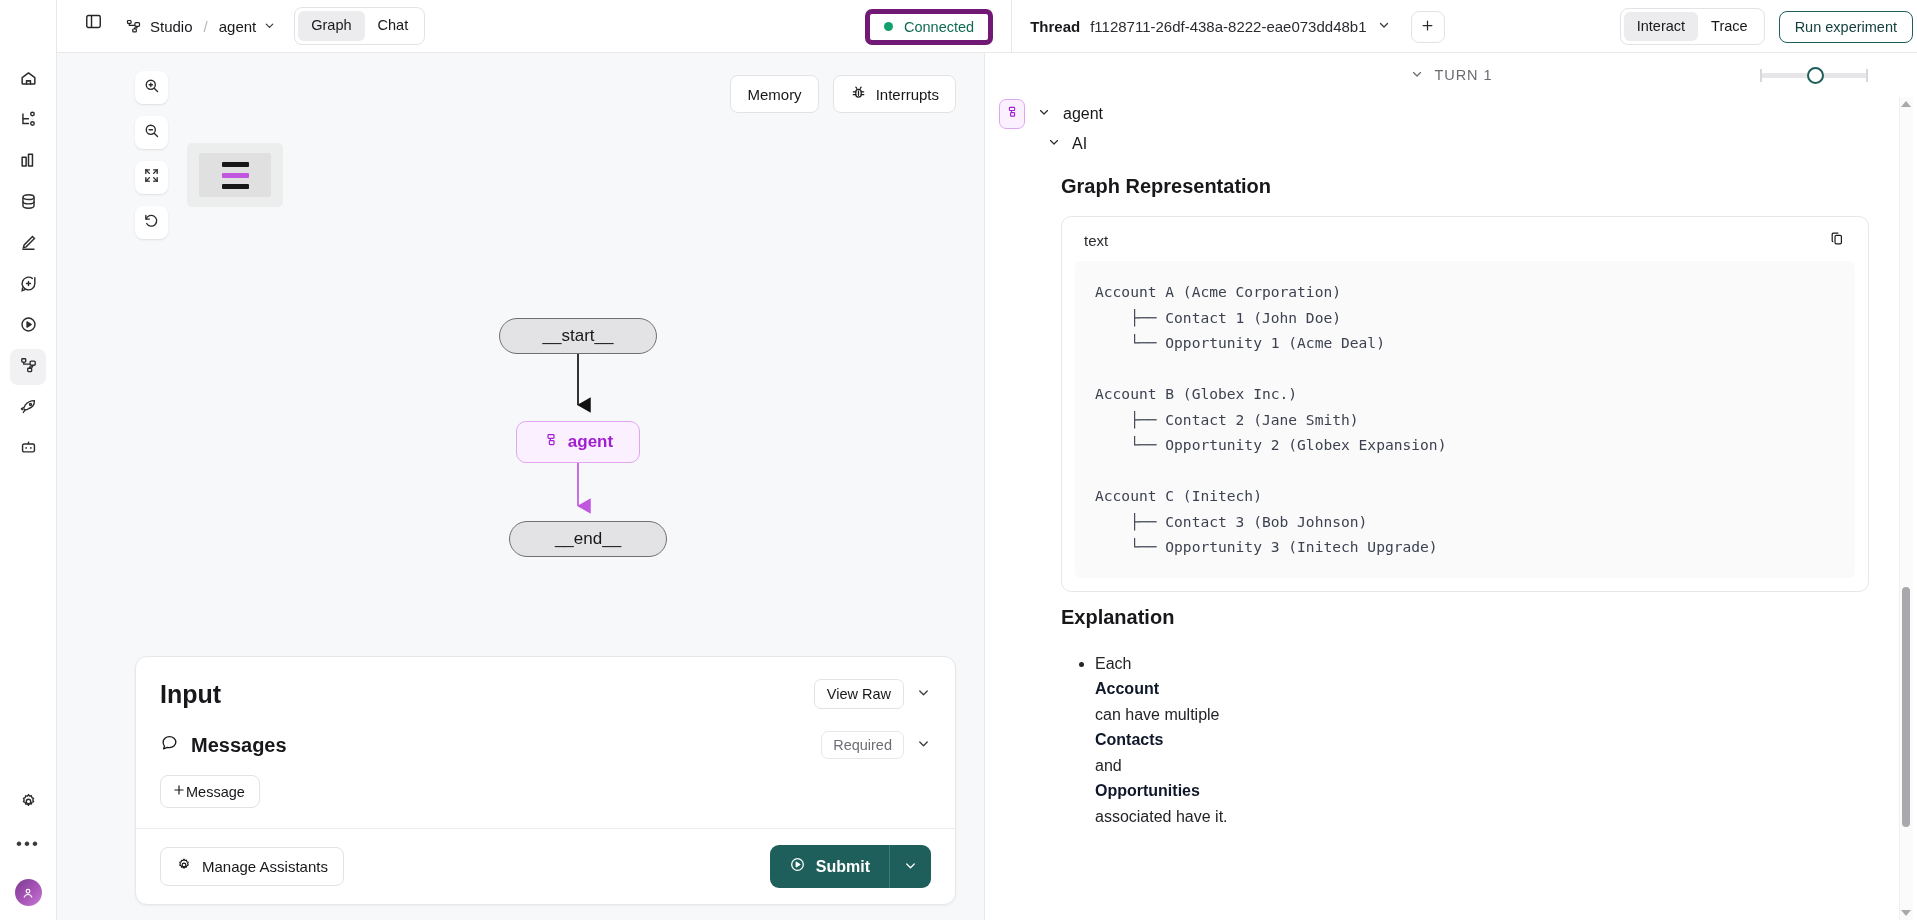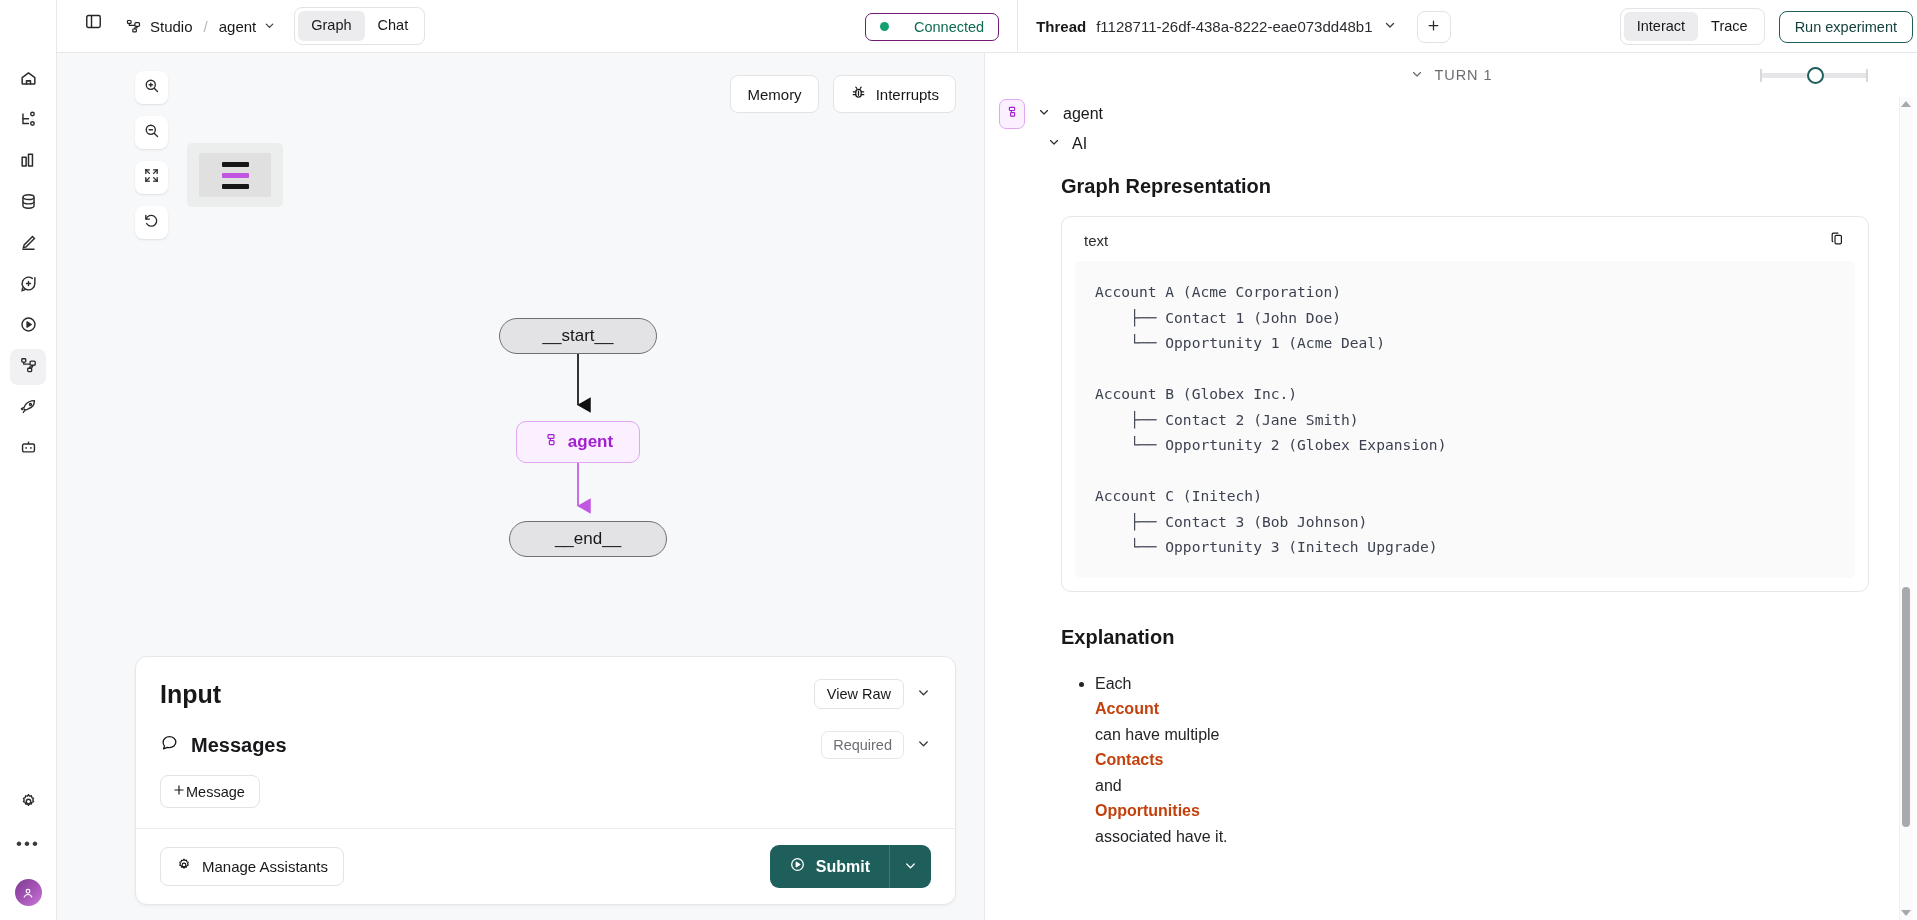--- a/index.html
+++ b/index.html
@@ -66,22 +66,22 @@
     background: transparent; border: 0; border-radius: 6px;
     padding: 5px 13px; cursor: pointer; line-height: 1.35;
   }
   .seg button.on { background: #ececee; }
 
   .tb-mid {
     position: absolute; left: 808px; top: 0; height: 53px;
     display: flex; align-items: center; gap: 0;
   }
   .conn-pill {
-    display: inline-flex; align-items: center; gap: 25px;
-    border: 1px solid #701a75; border-radius: 7px;
+    display: inline-flex; align-items: center; gap: 11px;
+    border: 5px solid #701a75; border-radius: 7px;
     padding: 5px 14px; font-size: 14.5px; color: #0e6b52;
     background: #fff; cursor: pointer;
   }
   .conn-dot { width: 9px; height: 9px; border-radius: 50%; background: #12a06e; }
   .divider-v { width: 1px; height: 53px; background: #e8e8ea; margin: 0 18px; }
   .thread-wrap { display: flex; align-items: center; gap: 10px; font-size: 15px; }
   .thread-label { color: #18181b; font-weight: 700; }
   .thread-id { color: #2c2c30; }
   .plus-btn {
     width: 34px; height: 32px; margin-left: 20px;
@@ -260,21 +260,21 @@
   }
   .code-body {
     background: #fafafb; margin: 0 13px 13px 13px; border-radius: 6px;
     padding: 18px 20px; font-family: "DejaVu Sans Mono", monospace;
     font-size: 14.6px; line-height: 25.5px; color: #3d4250;
     white-space: pre;
   }
   .copy-icon { cursor: pointer; color:#1b1b1f; }
   .expl-list { margin: 22px 0 0 48px; font-size: 16px; line-height: 25.5px; color: #242428; }
   .expl-list li { list-style: disc; }
-  .expl-list b { color: #c2410c; }
+  .expl-list b { color: #0f172a; }
 
   
   .vbar { position: absolute; right: 4px; top: 44px; bottom: 0; width: 14px; }
   .vbar .track { position:absolute; inset:0; background:#fbfbfc; border-left:1px solid #f0f0f1;}
   .vbar .thumb {
     position: absolute; left: 3px; width: 8px; border-radius: 5px;
     background: #a8a8ad; top: 490px; height: 240px; cursor: pointer;
   }
   .vbar .arrow { position:absolute; left:2px; width:0;height:0; }
   .vbar .arrow.up { top: 4px; border-left:5px solid transparent;border-right:5px solid transparent;border-bottom:6px solid #a8a8ad;}
@@ -720,21 +720,21 @@
 
 Account B (Globex Inc.)
     ├── Contact 2 (Jane Smith)
     └── Opportunity 2 (Globex Expansion)
 
 Account C (Initech)
     ├── Contact 3 (Bob Johnson)
     └── Opportunity 3 (Initech Upgrade)</div>
             </div>
 
-            <div class="h-sec" style="margin-top:34px;">Explanation</div>
+            <div class="h-sec" style="margin-top:14px;">Explanation</div>
 
             <ul class="expl-list">
               <li>
                 <span>Each</span><br>
                 <b>Account</b><br>
                 <span> can have multiple</span><br>
                 <b>Contacts</b><br>
                 <span> and</span><br>
                 <b>Opportunities</b><br>
                 <span> associated have it.</span>

